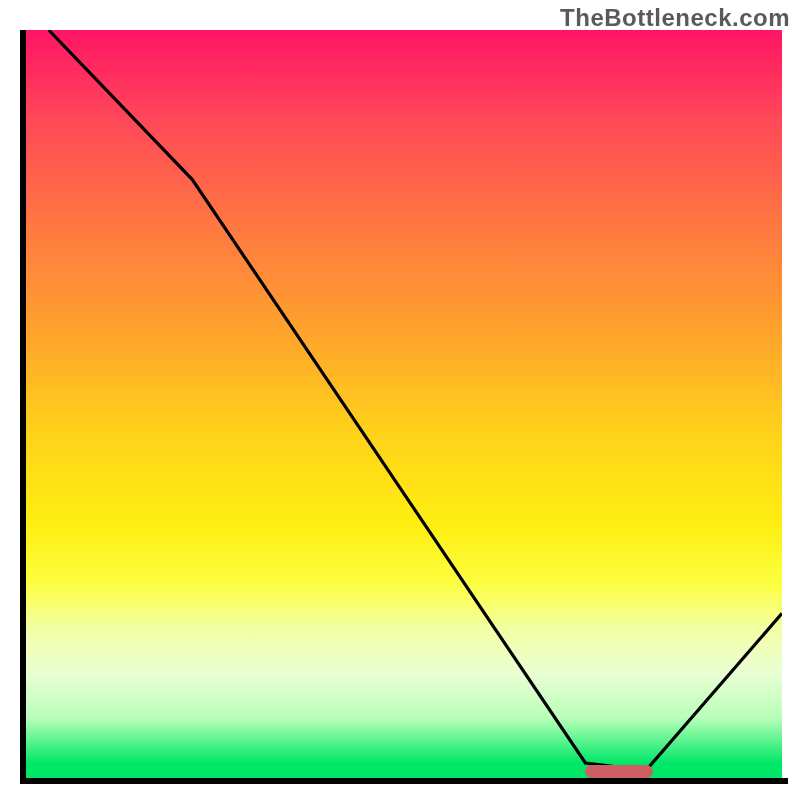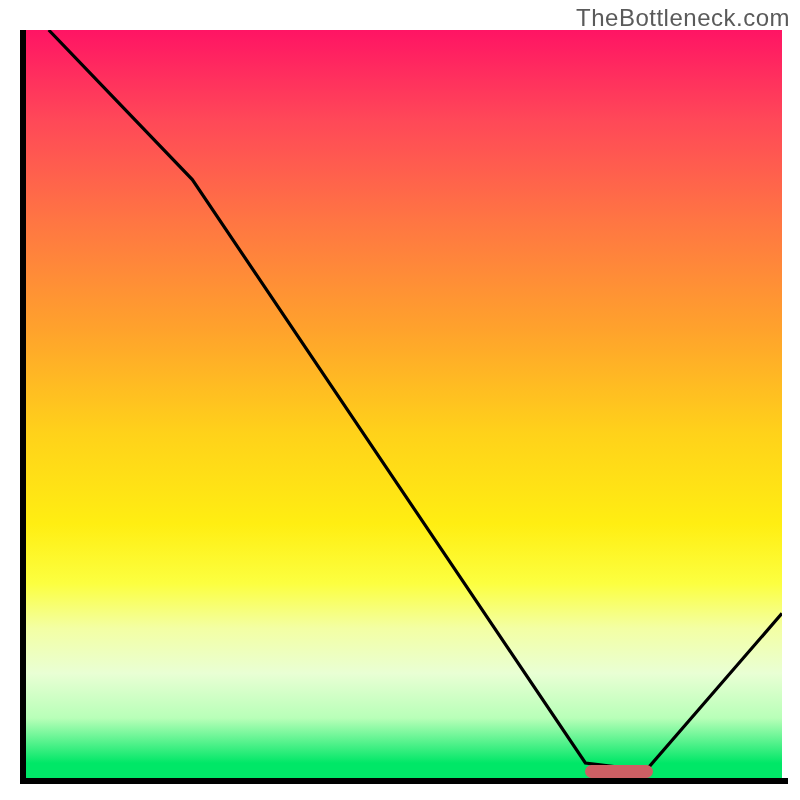--- a/index.html
+++ b/index.html
@@ -9,21 +9,21 @@
     background: #fff;
     position: relative;
     overflow: hidden;
     font-family: Arial, Helvetica, sans-serif;
   }
   .watermark {
     position: absolute;
     top: 4px;
     right: 10px;
     font-size: 24px;
-    font-weight: normal;
+    font-weight: bold;
     color: #5a5a5a;
     letter-spacing: 0.5px;
   }
   .plot-area {
     position: absolute;
     left: 26px;
     top: 30px;
     width: 756px;
     height: 748px;
     background: linear-gradient(

